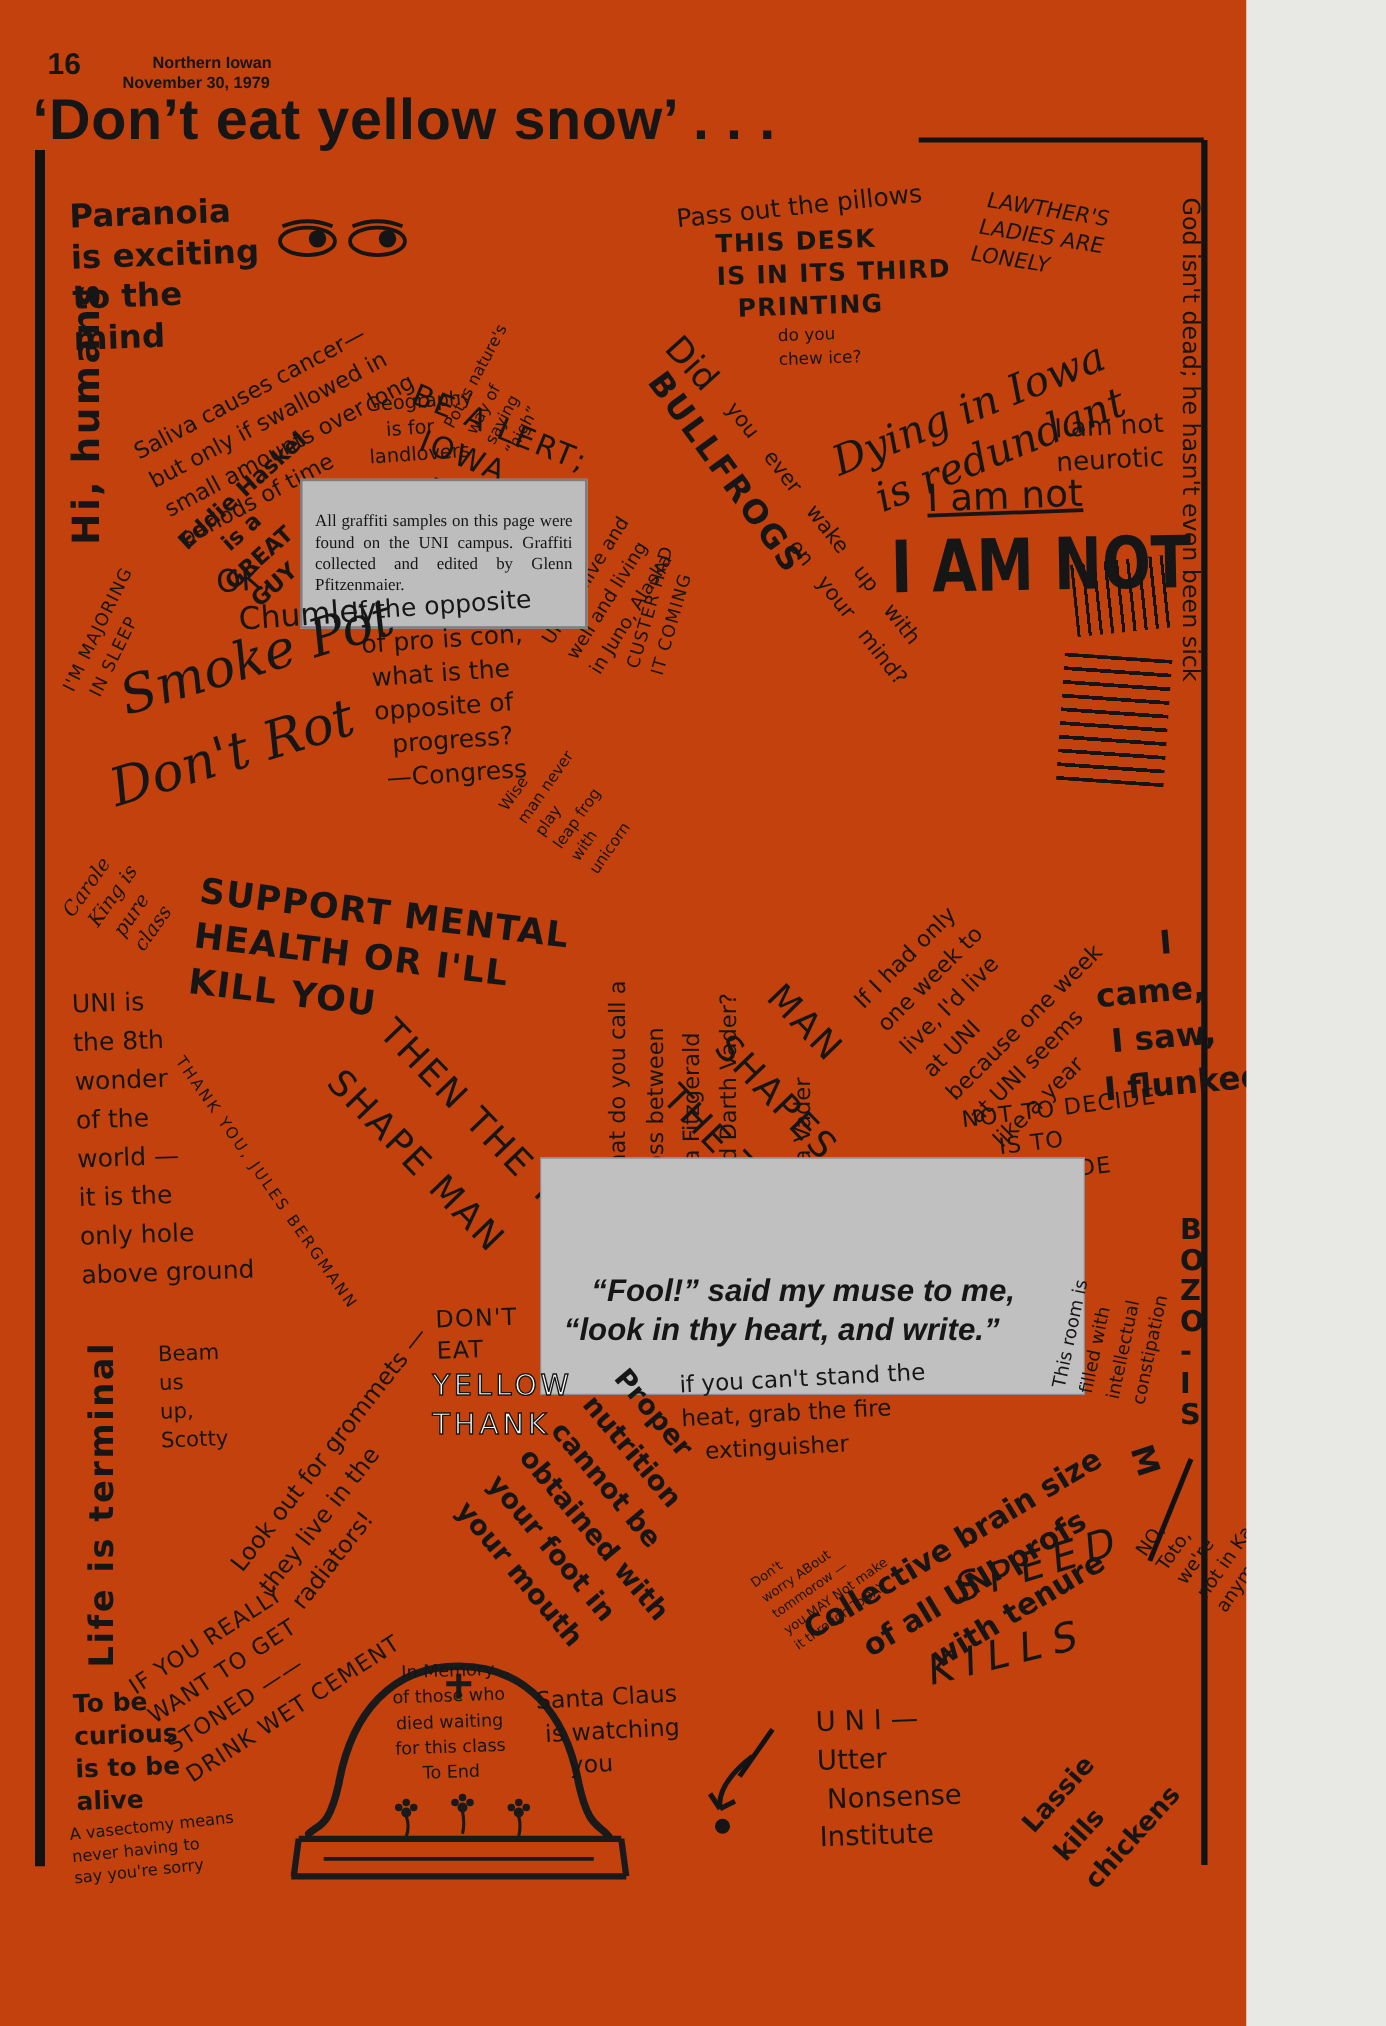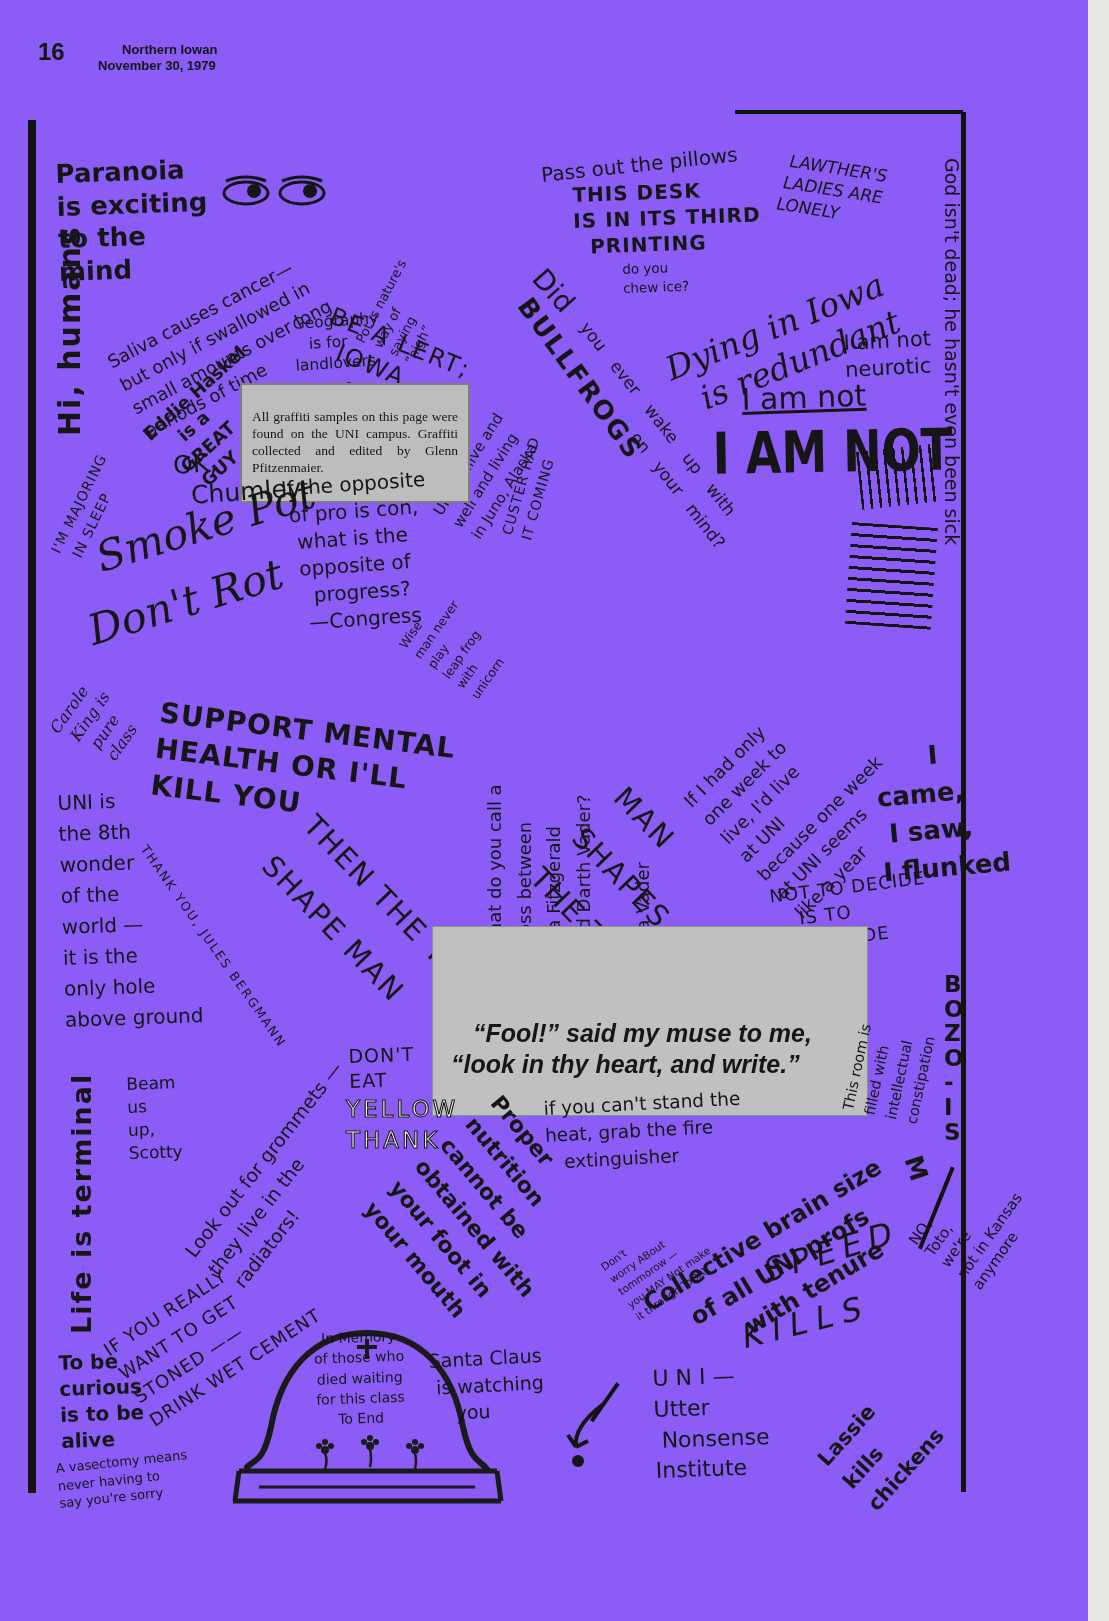--- a/index.html
+++ b/index.html
@@ -1,16 +1,16 @@
 <!DOCTYPE html>
 <html><head>
 <meta charset="utf-8">
 <style>
   html,body{margin:0;padding:0;background:#e8e8e4;}
-  #page{position:relative;width:1088px;height:1621px;background:#8b5cf6;overflow:hidden;
+  #page{position:relative;width:997px;height:1621px;background:#c2410c;overflow:hidden;
         font-family:"DejaVu Sans",sans-serif;color:#161616;}
   .g{position:absolute;white-space:pre;transform-origin:0 0;color:#161616;}
   .sans{font-family:"Liberation Sans",sans-serif;}
   .script{font-family:"DejaVu Serif",serif;font-style:italic;}
   .bar{position:absolute;background:#121212;}
 
   .masthead-num{left:38px;top:38px;font-size:24px;font-weight:800;}
   .masthead-name{left:98px;top:42px;font-size:13px;font-weight:700;margin-left:24px;}
   .masthead-date{left:98px;top:58px;font-size:13px;font-weight:700;}
   .headline-top{left:26px;top:68px;font-size:46px;font-weight:800;letter-spacing:.5px;}
@@ -95,20 +95,21 @@
   .stray{left:590px;top:1420px;width:46px;height:4px;transform:rotate(-55deg);}
 </style>
 </head>
 <body>
 
 <div id="page">
 
   <div class="g sans masthead-num">16</div>
   <div class="g sans masthead-name">Northern Iowan</div>
   <div class="g sans masthead-date">November 30, 1979</div>
+  <div class="g sans headline-top">‘Don’t eat yellow snow’ . . .</div>
 
   <div class="bar border-left"></div>
   <div class="bar border-right"></div>
   <div class="bar border-topright"></div>
 
   <div class="g eyes">
     <svg width="112" height="34" viewBox="0 0 112 34">
       <g fill="none" stroke="#151515" stroke-width="3">
         <ellipse cx="26" cy="20" rx="22" ry="11"></ellipse>
           <ellipse cx="82" cy="20" rx="22" ry="11"></ellipse>

